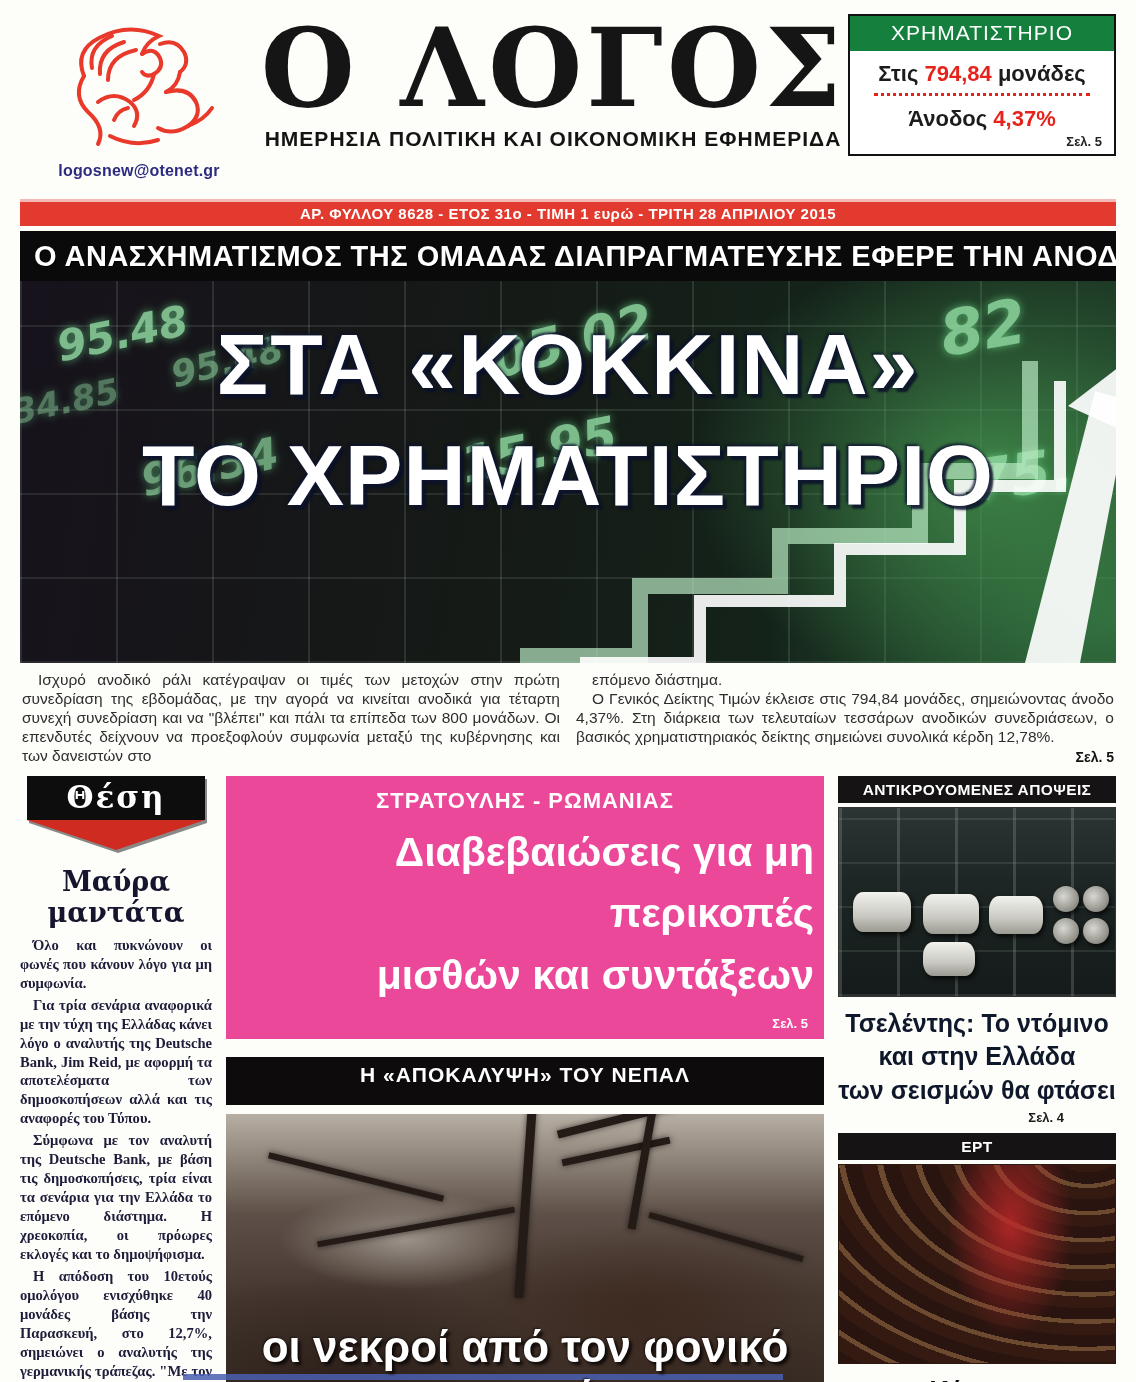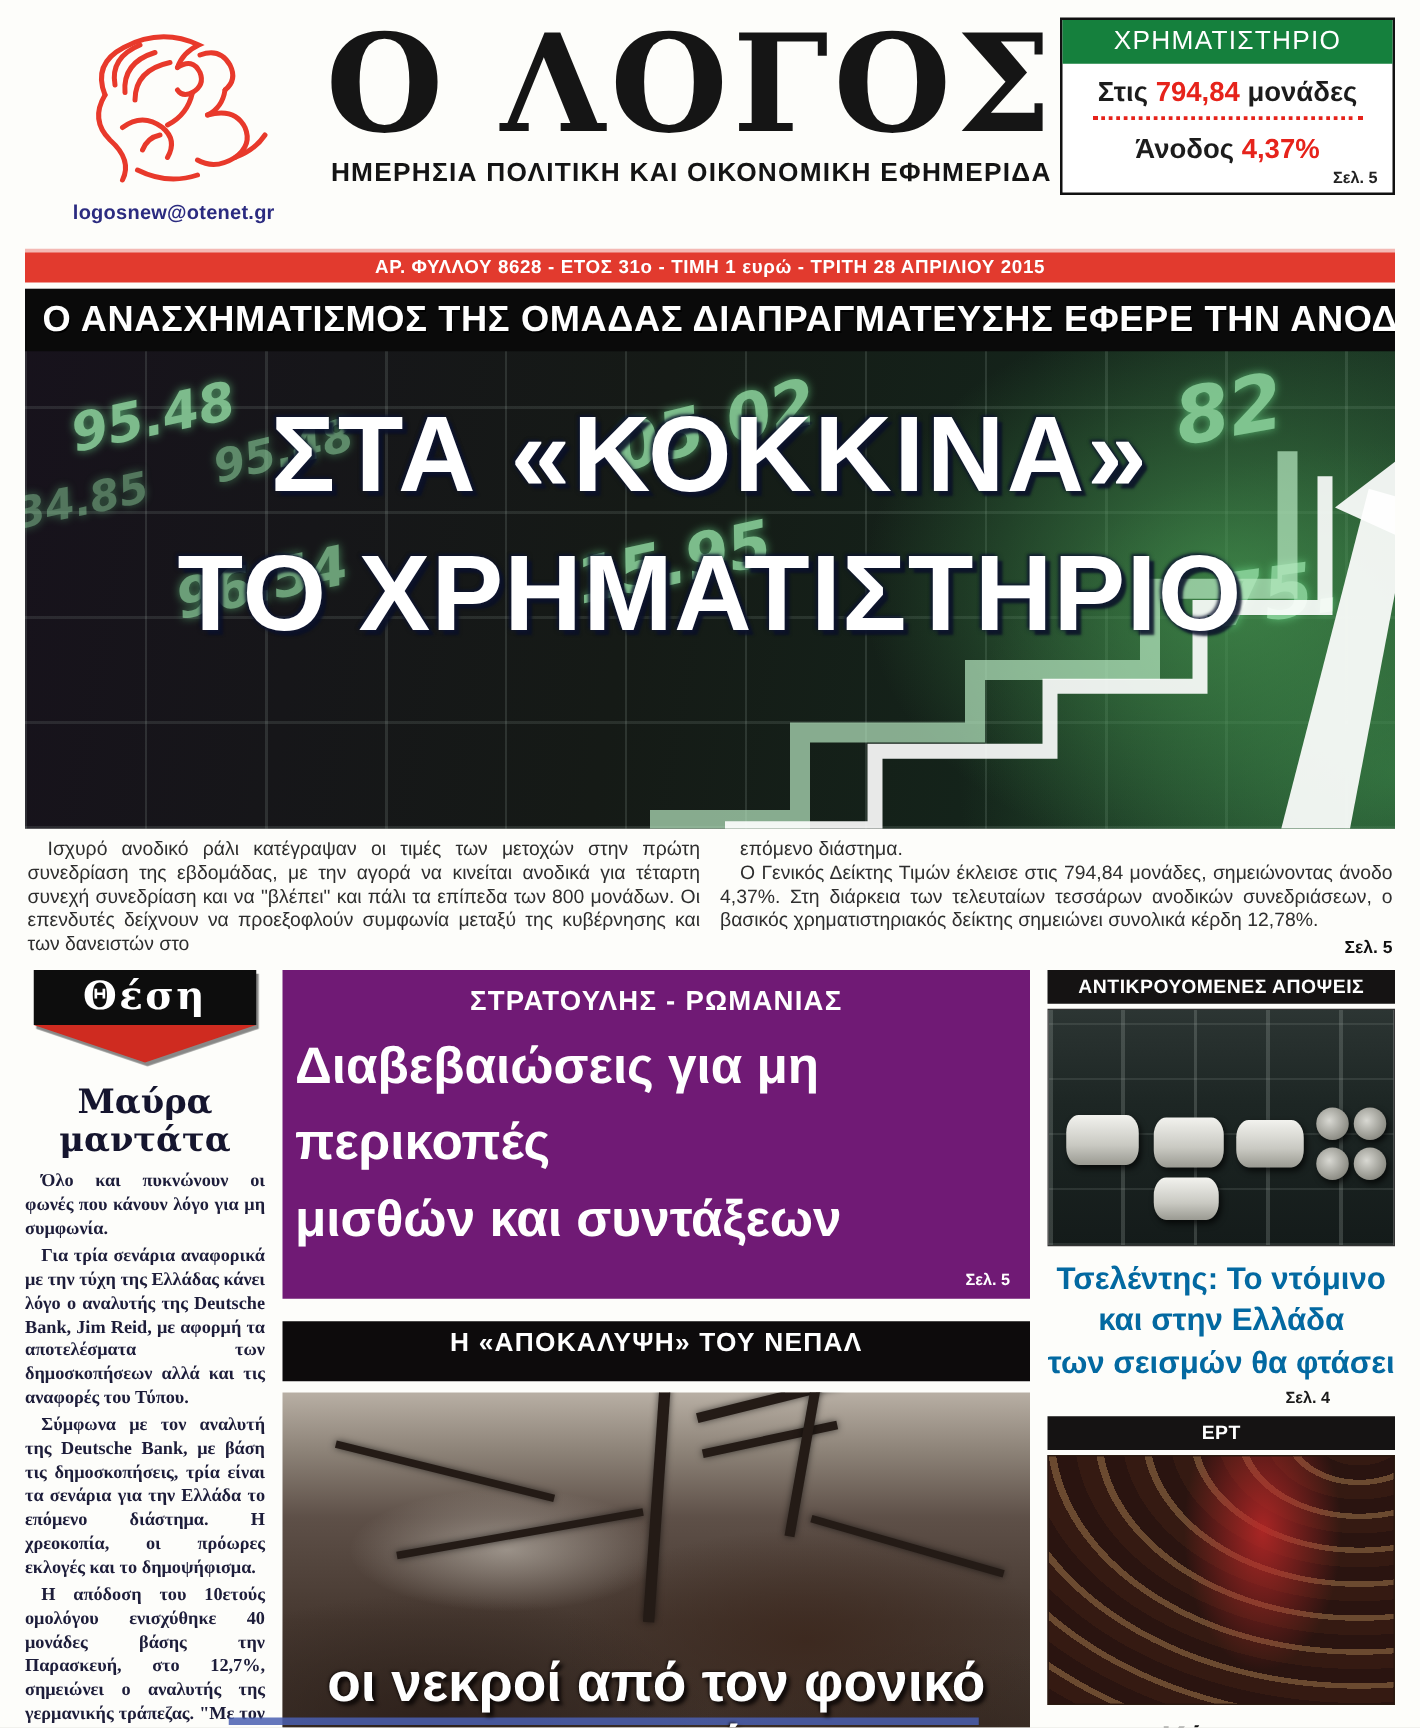--- a/index.html
+++ b/index.html
@@ -84,23 +84,23 @@
   .thesi-tri { width:0; height:0; margin:0 auto; border-left:89px solid transparent; border-right:89px solid transparent; border-top:30px solid #cf2b20; }
   .opinion-title {
     font-family:"DejaVu Serif","Liberation Serif",serif; font-weight:bold; font-size:27px;
     text-align:center; margin:16px 0 8px; color:#15152e;
   }
   .opinion-text p {
     font-family:"Liberation Serif",serif; font-weight:bold; font-size:14.6px; line-height:1.3;
     text-align:justify; text-indent:13px; color:#1d1d3a; margin-bottom:3px;
   }
   
-  .salary-box { background:#701a75; color:#fff; padding:12px 10px 6px; }
+  .salary-box { background:#ec4899; color:#fff; padding:12px 10px 6px; }
   .salary-kicker { text-align:center; font-weight:bold; font-size:22px; letter-spacing:1px; }
-  .salary-headline { text-align:left; font-weight:bold; font-size:41px; line-height:1.5; margin-top:8px; }
+  .salary-headline { text-align:right; font-weight:bold; font-size:41px; line-height:1.5; margin-top:8px; }
   .salary-ref { text-align:right; font-weight:bold; font-size:13px; padding:10px 6px 2px; }
   .nepal-bar {
     background:#0d0b0c; color:#fff; text-align:center; font-weight:bold; font-size:21px;
     letter-spacing:1px; height:48px; line-height:36px; margin-top:18px;
   }
   .nepal-image {
     position:relative; margin-top:9px; height:332px; overflow:hidden;
     background:
       radial-gradient(ellipse 180px 70px at 30% 38%, rgba(210,205,195,.55), rgba(0,0,0,0) 70%),
       radial-gradient(ellipse 260px 120px at 70% 60%, rgba(60,40,30,.9), rgba(0,0,0,0) 75%),
@@ -120,21 +120,21 @@
   }
   .seismo-image {
     position:relative; margin-top:4px; height:190px; overflow:hidden; border:1px solid #333;
     background:
       repeating-linear-gradient(90deg, rgba(160,170,165,.25) 0 3px, rgba(0,0,0,0) 3px 58px),
       repeating-linear-gradient(0deg, rgba(140,150,145,.18) 0 2px, rgba(0,0,0,0) 2px 44px),
       linear-gradient(180deg, #2c3533 0%, #1d2624 40%, #141b1a 100%);
   }
   .drum { position:absolute; background:linear-gradient(180deg,#f2f2ee,#c9c9c2 60%,#9a9a92); border-radius:10px/14px; box-shadow:2px 3px 5px rgba(0,0,0,.7); }
   .drum.round { border-radius:50%; background:radial-gradient(circle at 40% 40%, #d8d8d2, #8e8e86 70%, #5f5f58); }
-  .tselentis-headline { text-align:center; font-weight:bold; font-size:25px; line-height:1.35; margin-top:10px; color:#0369a1; }
+  .tselentis-headline { text-align:center; font-weight:bold; font-size:25px; line-height:1.35; margin-top:10px; color:#0f172a; }
   .tselentis-ref { text-align:right; font-weight:bold; font-size:13px; padding-right:52px; margin-top:2px; }
   .ert-bar { margin-top:8px; }
   .parliament-image {
     position:relative; margin-top:4px; height:200px; overflow:hidden; border:1px solid #2a1a10;
     background:
       radial-gradient(ellipse 90px 160px at 62% 30%, rgba(190,40,40,.85), rgba(0,0,0,0) 70%),
       repeating-radial-gradient(ellipse 420px 300px at 90% -10%, #2a1410 0 16px, #6b4a30 16px 22px, #351a12 22px 38px),
       #240f0a;
   }
   .kontra-headline {

